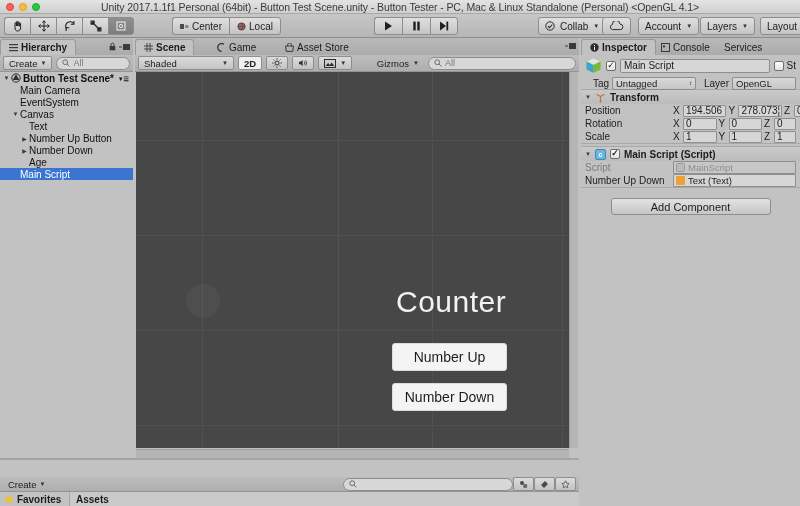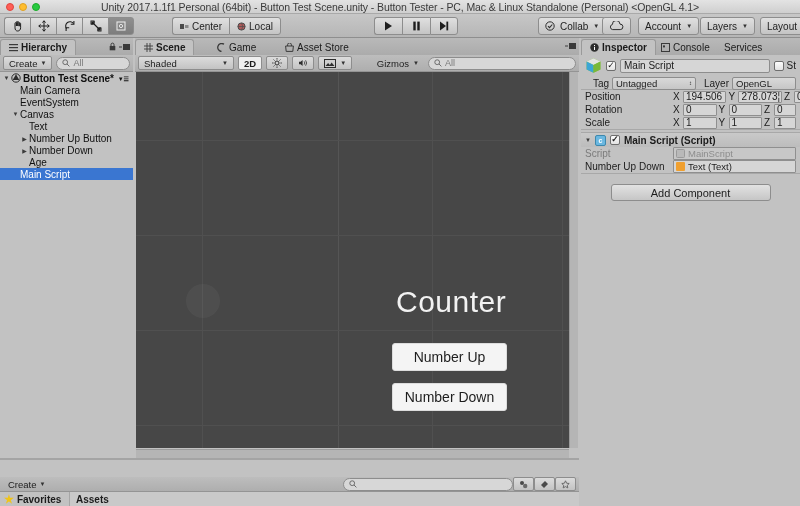--- a/index.html
+++ b/index.html
@@ -566,20 +566,28 @@
             <span style="font-size:6px;">↕</span>
           </span>
           <span style="width:30px;text-align:right;">Layer</span>
           <span class="dropdown" style="flex:1;">
             <span>OpenGL</span>
           </span>
         </div>
       </div>
 
       <div class="comp">
+        <div class="comp-head">
+          <span class="tri">▼</span>
+          <svg width="11" height="11" viewBox="0 0 11 11">
+            <path d="M5.5 9.5V4.5M5.5 4.5L1.6 2.2M5.5 4.5L9.4 2.2" stroke="#c4733a" stroke-width="1.2" fill="none"></path>
+            <circle cx="5.5" cy="9.8" r="1" fill="#c4733a"></circle>
+          </svg>
+          <span>Transform</span>
+        </div>
         <div id="transform-rows">
             <div class="prop">
               <span class="plabel">Position</span>
               <span class="axis">
                 <span class="ax">X</span>
                 <span class="field">194.506</span>
                 <span class="ax">Y</span>
                 <span class="field">278.073¦</span>
                 <span class="ax">Z</span>
                 <span class="field" style="flex: 0 0 22px;">0</span>

